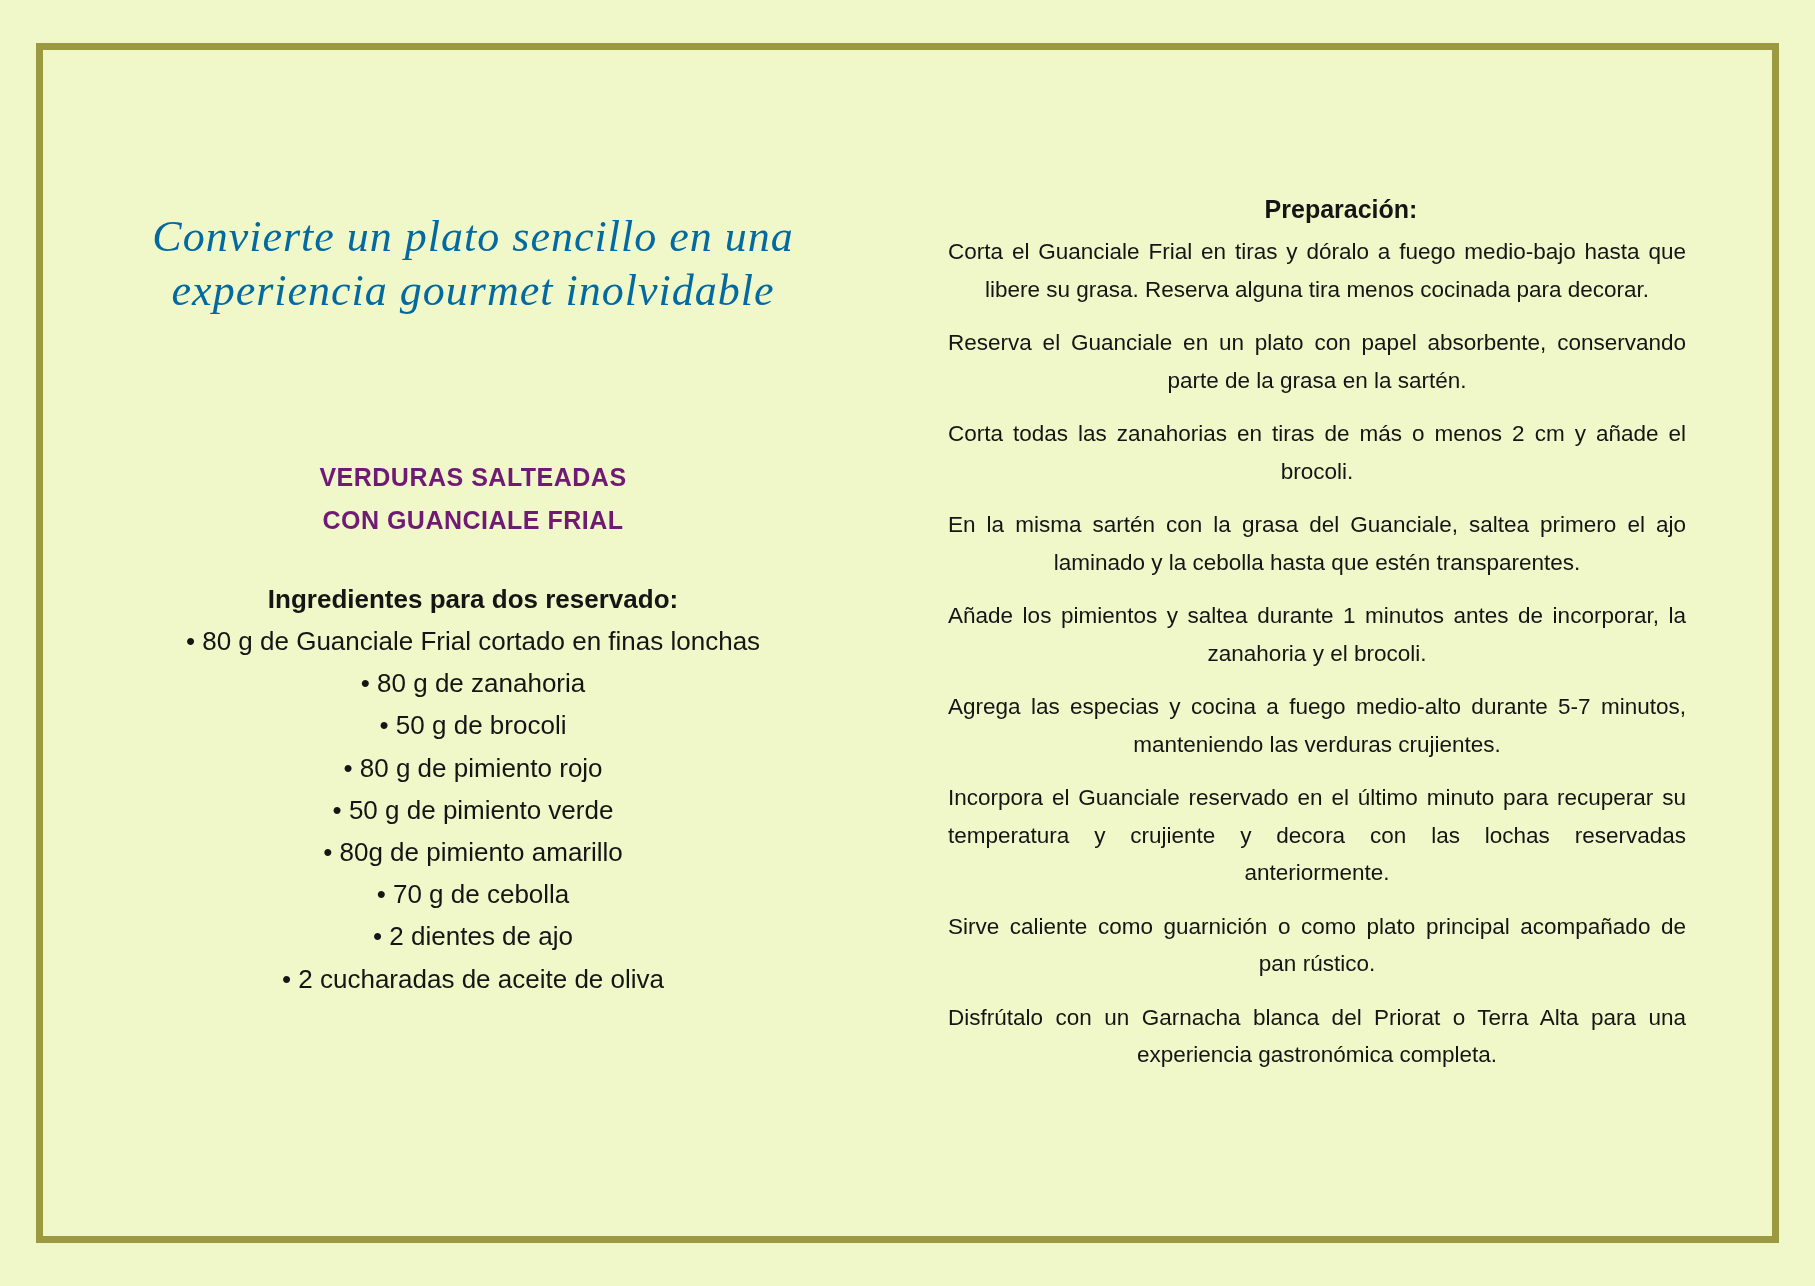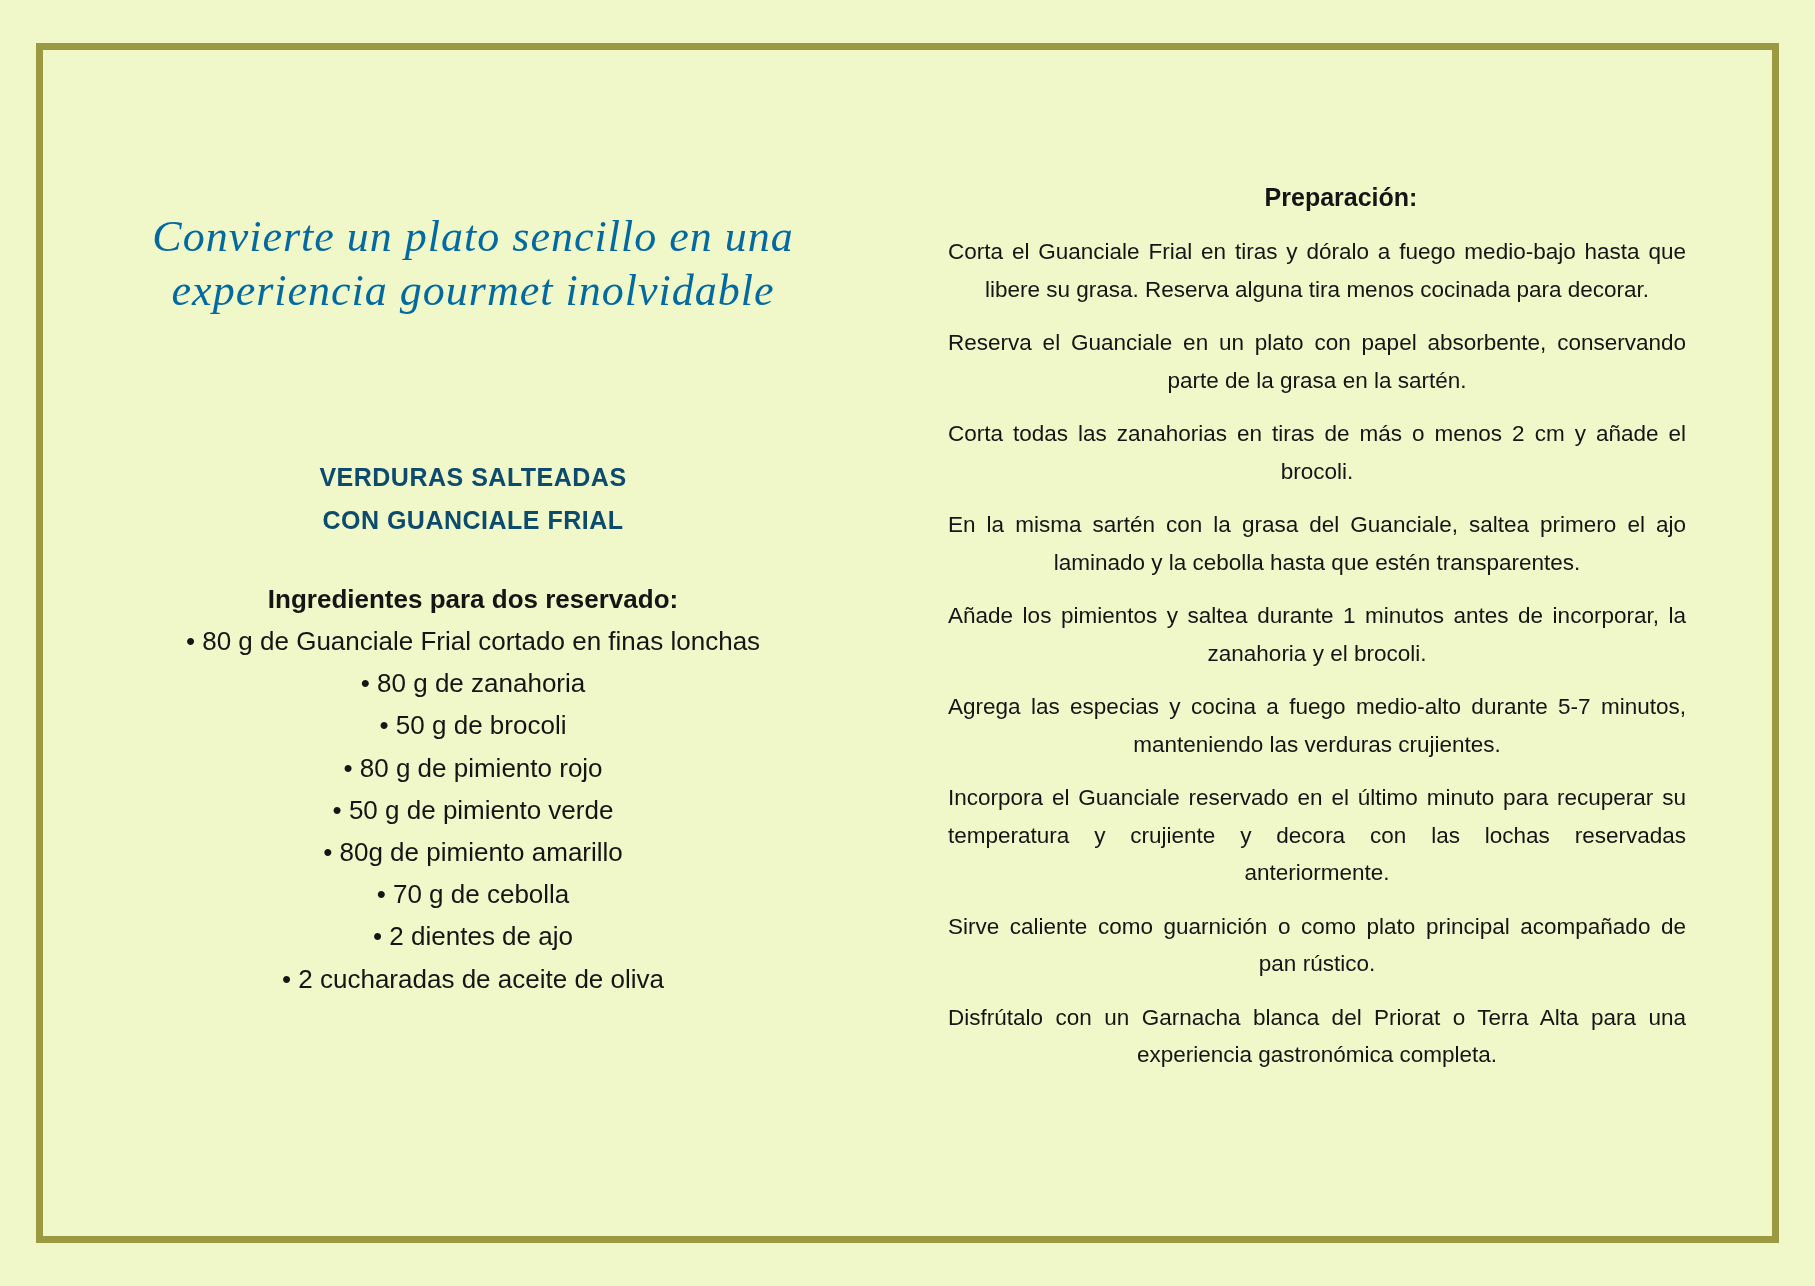--- a/index.html
+++ b/index.html
@@ -20,38 +20,38 @@
     font-family:Liberation Serif, serif;
     font-style:italic;
     font-size:44px;
     line-height:54px;
     color:#0369a1;
     letter-spacing:1px;
   }
   .recipe-title {
     position:absolute; left:110px; width:726px; top:456px;
     text-align:center;
-    color:#0c4a6e;
+    color:#701a75;
     font-size:25px; font-weight:bold; letter-spacing:0.5px;
     line-height:43px;
   }
   .recipe-title div { margin:0; }
   .ingredients-heading {
     position:absolute; left:110px; width:726px; top:582px;
     text-align:center; font-size:26px; font-weight:bold; line-height:34px;
   }
   .ingredients-list {
     position:absolute; left:110px; width:726px; top:620px;
     margin:0; padding:0; list-style:none; text-align:center;
   }
   .ingredients-list li {
     font-size:26px; line-height:42.2px; white-space:nowrap;
   }
   .prep-heading {
-    position:absolute; left:972px; width:738px; top:180px;
+    position:absolute; left:972px; width:738px; top:192px;
     text-align:center; font-size:25px; font-weight:bold; line-height:34px;
   }
   .prep-steps {
     position:absolute; left:948px; width:738px; top:233px;
   }
   .prep-steps p {
     margin:0 0 16px 0;
     font-size:22.5px; line-height:37.5px;
     text-align:justify; text-align-last:center;
   }

